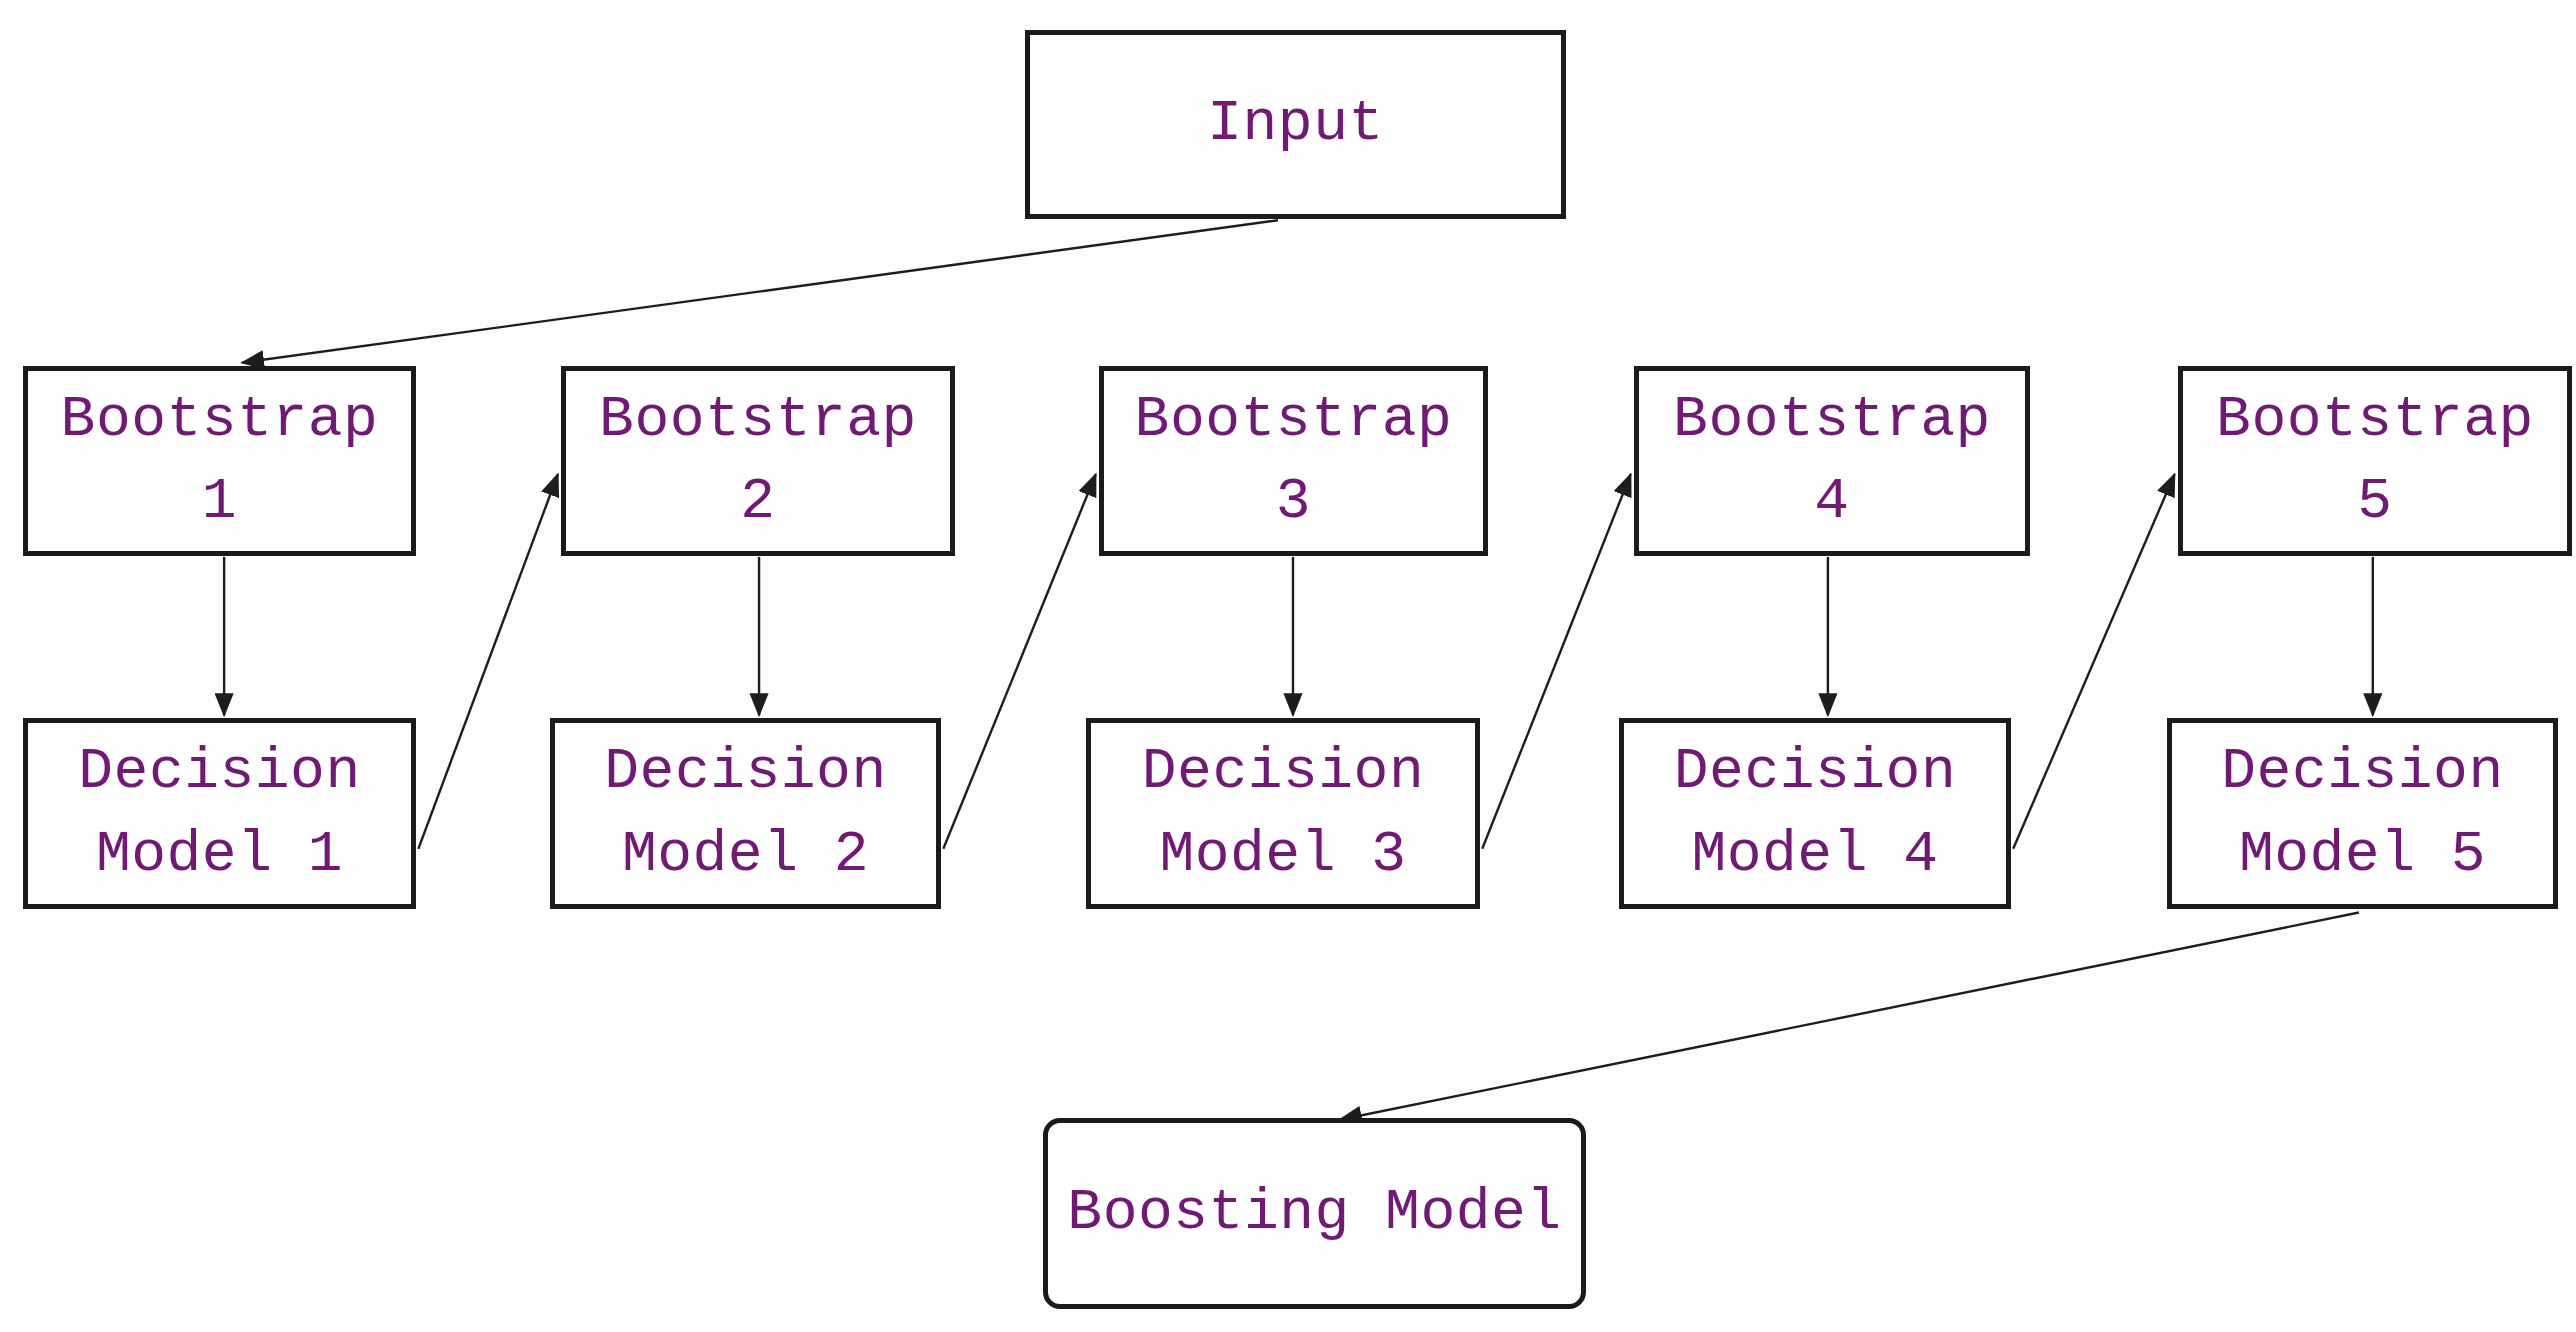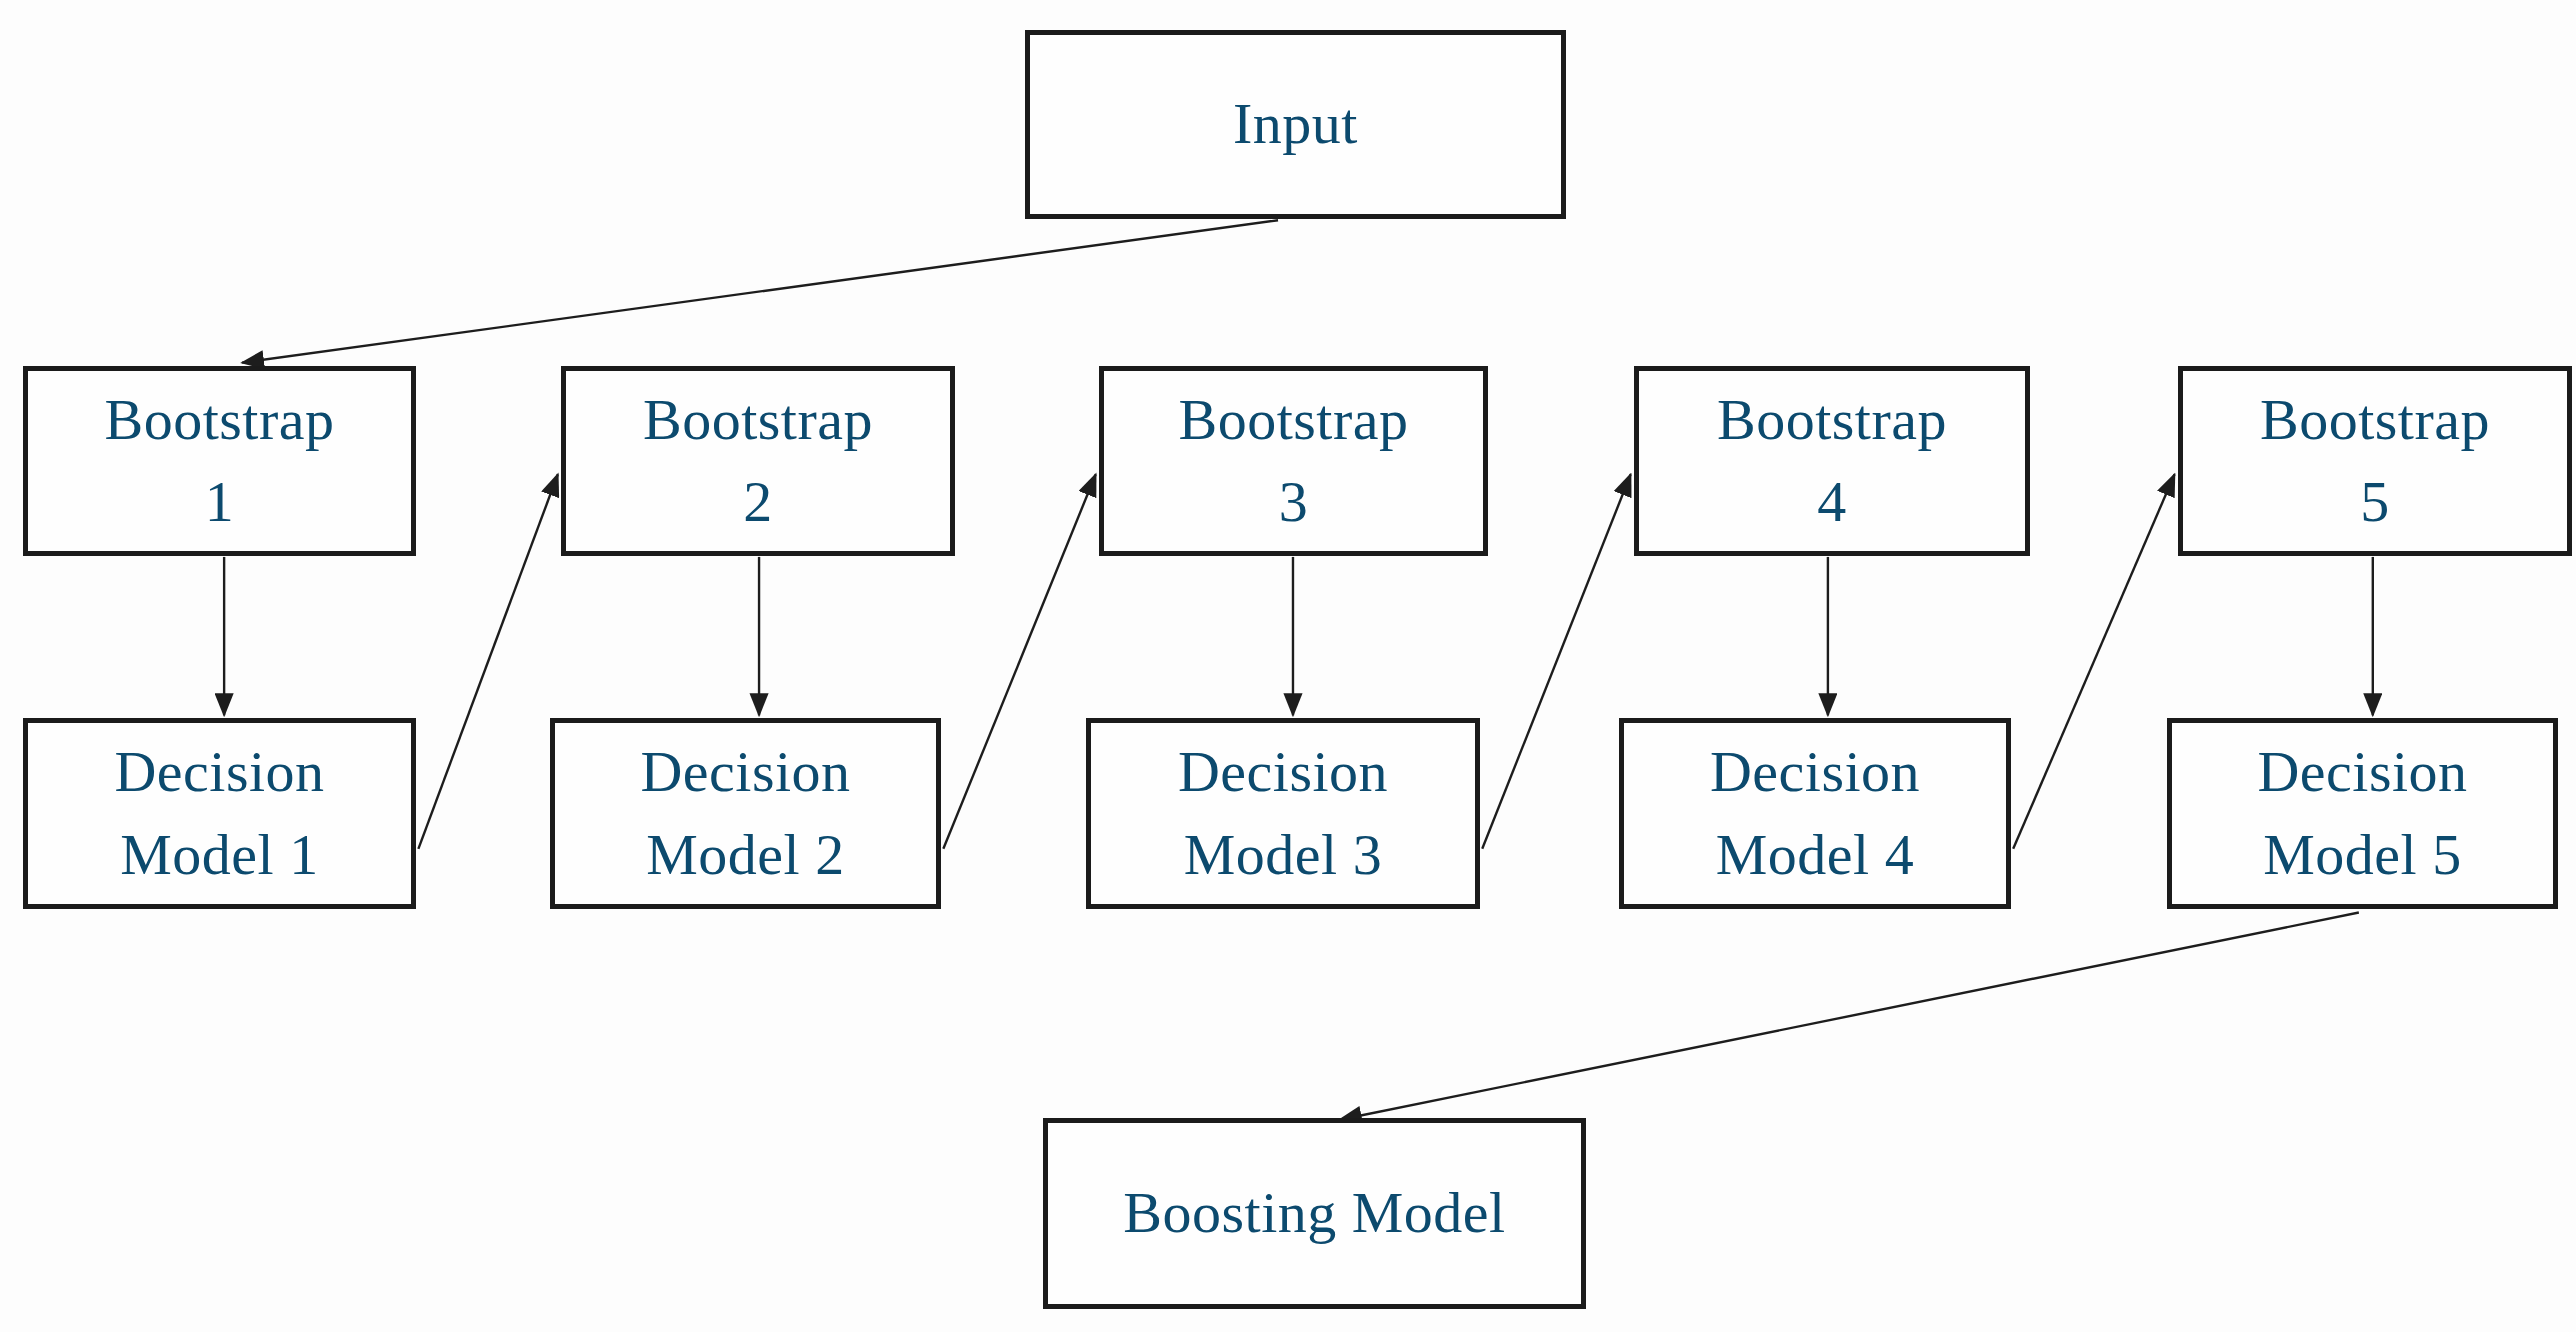--- a/index.html
+++ b/index.html
@@ -1,22 +1,22 @@
 <!DOCTYPE html>
 <html><head>
 <meta charset="utf-8">
 <style>
   html, body { margin: 0; padding: 0; background: #ffffff; }
   .canvas {
     position: relative;
     width: 2576px;
     height: 1333px;
     background: #fdfdfd;
-    font-family: Liberation Serif, serif;
-    color: #0c4a6e;
+    font-family: Liberation Mono, monospace;
+    color: #701a75;
     overflow: hidden;
   }
   .edges {
     position: absolute;
     left: 0; top: 0;
     width: 2576px; height: 1333px;
   }
   .node {
     position: absolute;
     box-sizing: border-box;
@@ -38,21 +38,21 @@
   .n-b1       { left: 23px;   top: 366px;  width: 393px; height: 190px; }
   .n-b2       { left: 561px;  top: 366px;  width: 394px; height: 190px; }
   .n-b3       { left: 1099px; top: 366px;  width: 389px; height: 190px; }
   .n-b4       { left: 1634px; top: 366px;  width: 396px; height: 190px; }
   .n-b5       { left: 2178px; top: 366px;  width: 394px; height: 190px; }
   .n-dm1      { left: 23px;   top: 718px;  width: 393px; height: 191px; }
   .n-dm2      { left: 550px;  top: 718px;  width: 391px; height: 191px; }
   .n-dm3      { left: 1086px; top: 718px;  width: 394px; height: 191px; }
   .n-dm4      { left: 1619px; top: 718px;  width: 392px; height: 191px; }
   .n-dm5      { left: 2167px; top: 718px;  width: 391px; height: 191px; }
-  .n-boosting { left: 1043px; top: 1118px; width: 543px; height: 191px; }
+  .n-boosting { left: 1043px; top: 1118px; width: 543px; height: 191px; border-radius: 17px; }
   .edge-line {
     stroke: #1d1d1d;
     stroke-width: 2.4;
     fill: none;
   }
 </style>
 </head>
 <body>
 
 <div class="canvas">

